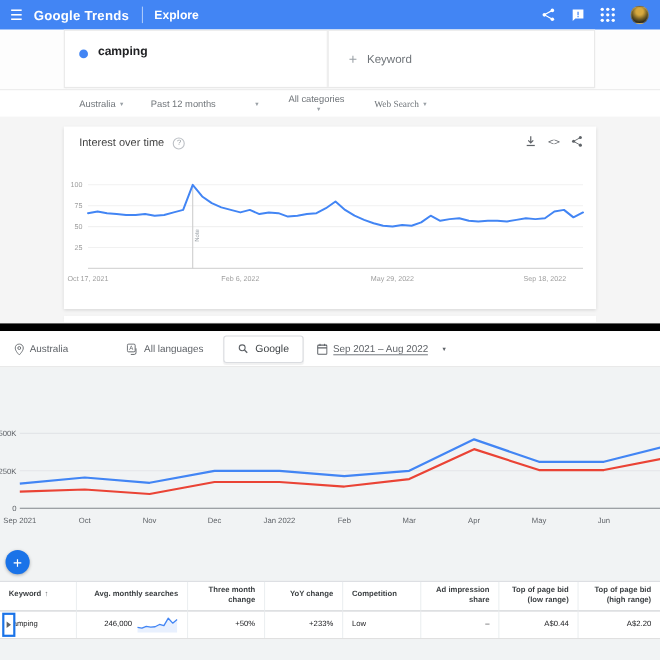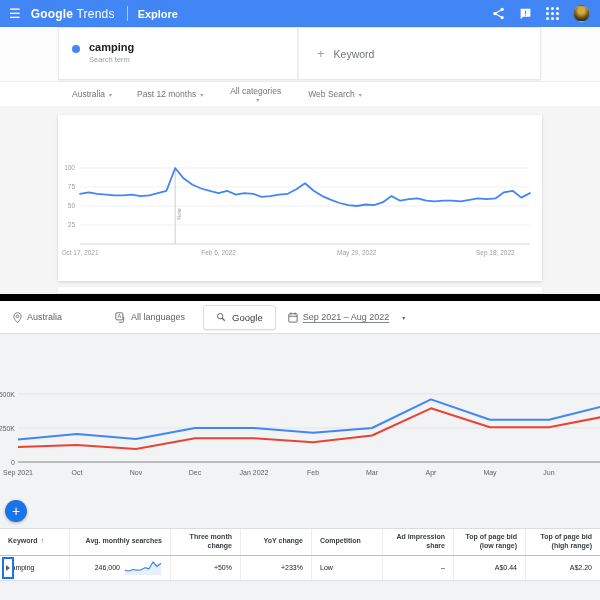--- a/index.html
+++ b/index.html
@@ -4,21 +4,21 @@
 <style>
   * { margin:0; padding:0; box-sizing:border-box; }
   html,body { width:600px; height:600px; font-family:"Liberation Sans",sans-serif; background:#fff; overflow:hidden; }
   .screen { position:relative; width:600px; height:600px; background:#fff; }
 
   
   .topbar { position:absolute; left:0; top:0; width:600px; height:27px; background:#4285f4; display:flex; align-items:center; color:#fff; }
   .hamburger { font-size:13px; margin:0 10px 0 9px; cursor:pointer; }
   .brand { font-size:12px; letter-spacing:.2px; }
   .brand b { font-weight:700; }
-  .brand span.t { font-weight:400;text-align:right; }
+  .brand span.t { font-weight:700;text-align:right; }
   .topbar-divider { width:1px; height:15px; background:rgba(255,255,255,.55); margin:0 10px 0 12px; }
   .nav-explore { font-size:11px; font-weight:700; }
   .topbar-right { margin-left:auto; display:flex; align-items:center; gap:14px; padding-right:10px; }
   .tb-icon svg { display:block; }
   .apps-grid { display:grid; grid-template-columns:repeat(3,3px); grid-gap:2px; }
   .apps-grid i { width:3px; height:3px; background:#fff; border-radius:50%; }
   .avatar { width:17px; height:17px; border-radius:50%; background:radial-gradient(circle at 50% 30%, #d7a93e 25%, #6d5a22 55%, #23231a 80%); border:1px solid rgba(255,255,255,.25); }
 
   
   .term-row { position:absolute; left:0; top:27px; width:600px; height:54px; background:#fdfdfd; }
@@ -28,21 +28,21 @@
   .term-name { margin-left:16px; font-size:11px; color:#202124; font-weight:700; }
   .term-type { margin-left:16px; font-size:7.5px; color:#9aa0a6; margin-top:2px; }
   .compare-card { flex:1; display:flex; align-items:center; padding-left:18px; color:#70757a; cursor:pointer; }
   .compare-plus { font-size:13px; margin-right:9px; color:#9aa0a6; }
   .compare-label { font-size:10.5px; }
 
   
   .filters { position:absolute; left:0; top:81px; width:600px; height:25px; background:#fff; border-top:1px solid #ececec; display:flex; align-items:center; }
   .filter { display:flex; align-items:center; font-size:8.5px; color:#70757a; cursor:pointer; }
   .filter .caret { font-size:6px; margin-left:4px; color:#9aa0a6; }
-  .f0 { margin-left:72px; } .f1 { margin-left:25px; } .f2 { margin-left:27px;flex-direction:column; } .f3 { margin-left:27px; }
+  .f0 { margin-left:72px; } .f1 { margin-left:25px;gap:32px; } .f2 { margin-left:27px;flex-direction:column; } .f3 { margin-left:27px;font-family:Liberation Serif, serif; }
 
   
   .trends-body { position:absolute; left:0; top:106px; width:600px; height:188px; background:#f5f5f5; }
   .white-sliver { position:absolute; left:58px; top:181px; width:484px; height:6px; background:#fff; box-shadow:0 0 2px rgba(0,0,0,.12); }
   .chart-card { position:absolute; left:58px; top:9px; width:484px; height:166px; background:#fff; box-shadow:0 1px 3px rgba(0,0,0,.15); }
   .chart-card-header { display:flex; align-items:center; height:30px; padding:0 12px 0 14px; }
   .chart-title { font-size:10px; color:#424242; }
   .help-circle { width:11px; height:11px; border:1px solid #bdc1c6; border-radius:50%; color:#9aa0a6; font-size:7px; line-height:10px; text-align:center; margin-left:8px; cursor:pointer; }
   .chart-actions { margin-left:auto; display:flex; align-items:center; gap:10px; color:#5f6368; }
   .embed-glyph { font-family:"DejaVu Sans Mono",monospace; font-size:9px; color:#5f6368; cursor:pointer; }
@@ -123,21 +123,20 @@
         </span>
       <span class="avatar"></span>
     </span>
   </header>
 
   <div class="term-row">
     <div class="card-strip">
       <div class="term-card">
         <span class="term-dot"></span>
         <div class="term-name">camping</div>
-        <div class="term-type">Search term</div>
       </div>
       <div class="compare-card">
         <span class="compare-plus">+</span>
         <span class="compare-label">Keyword</span>
       </div>
     </div>
   </div>
 
   <div class="filters">
     <span class="filter f0">
@@ -153,20 +152,37 @@
         <span class="caret">▾</span>
       </span>
     <span class="filter f3">
         <span>Web Search</span>
         <span class="caret">▾</span>
       </span>
   </div>
 
   <div class="trends-body">
     <div class="chart-card">
+      <div class="chart-card-header">
+        <span class="chart-title">Interest over time</span>
+        <span class="help-circle">?</span>
+        <span class="chart-actions">
+          <span><svg width="11" height="11" viewBox="0 0 12 12">
+                <path d="M6 1 v6 M3.5 5 L6 7.5 L8.5 5" stroke="#5f6368" stroke-width="1.2" fill="none"></path>
+                <rect x="2" y="9.5" width="8" height="1.2" fill="#5f6368"></rect>
+              </svg></span>
+          <span class="embed-glyph">&lt;&gt;</span>
+          <span><svg width="11" height="11" viewBox="0 0 16 16">
+                <circle cx="12.5" cy="3" r="2" fill="#5f6368"></circle>
+                <circle cx="3.5" cy="8" r="2" fill="#5f6368"></circle>
+                <circle cx="12.5" cy="13" r="2" fill="#5f6368"></circle>
+                <path d="M3.5 8 L12.5 3 M3.5 8 L12.5 13" stroke="#5f6368" stroke-width="1.2" fill="none"></path>
+              </svg></span>
+        </span>
+      </div>
       <svg id="trends-svg" width="484" height="122">
           <line x1="22" y1="78" x2="472" y2="78" stroke="#f1f1f1" stroke-width="1"></line>
           <text x="17" y="80" text-anchor="end" class="ax">25</text>
           <line x1="22" y1="59" x2="472" y2="59" stroke="#f1f1f1" stroke-width="1"></line>
           <text x="17" y="61" text-anchor="end" class="ax">50</text>
           <line x1="22" y1="40" x2="472" y2="40" stroke="#f1f1f1" stroke-width="1"></line>
           <text x="17" y="42" text-anchor="end" class="ax">75</text>
           <line x1="22" y1="21" x2="472" y2="21" stroke="#f1f1f1" stroke-width="1"></line>
           <text x="17" y="23" text-anchor="end" class="ax">100</text>
           <line x1="22" y1="97" x2="472" y2="97" stroke="#d7d7d7"></line>

